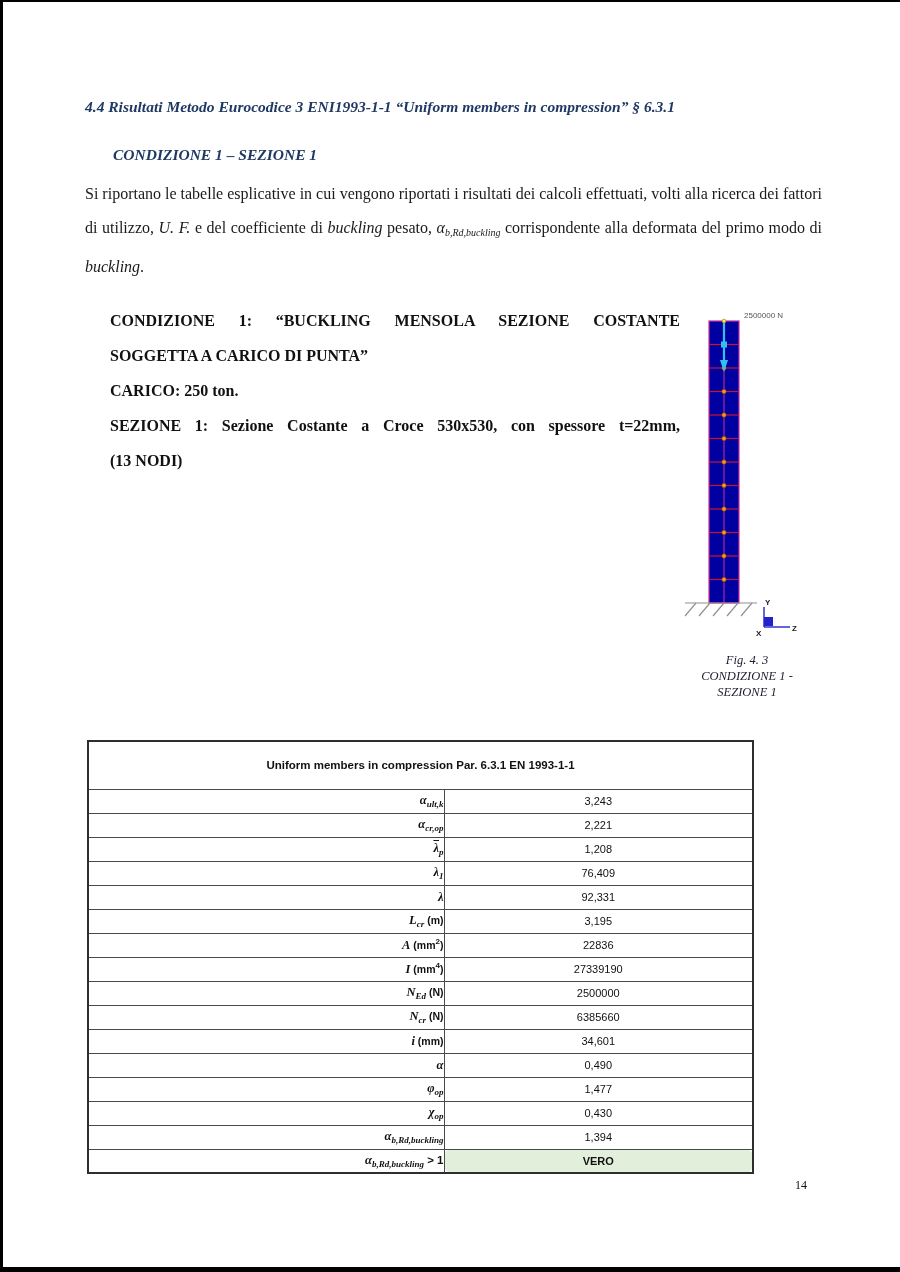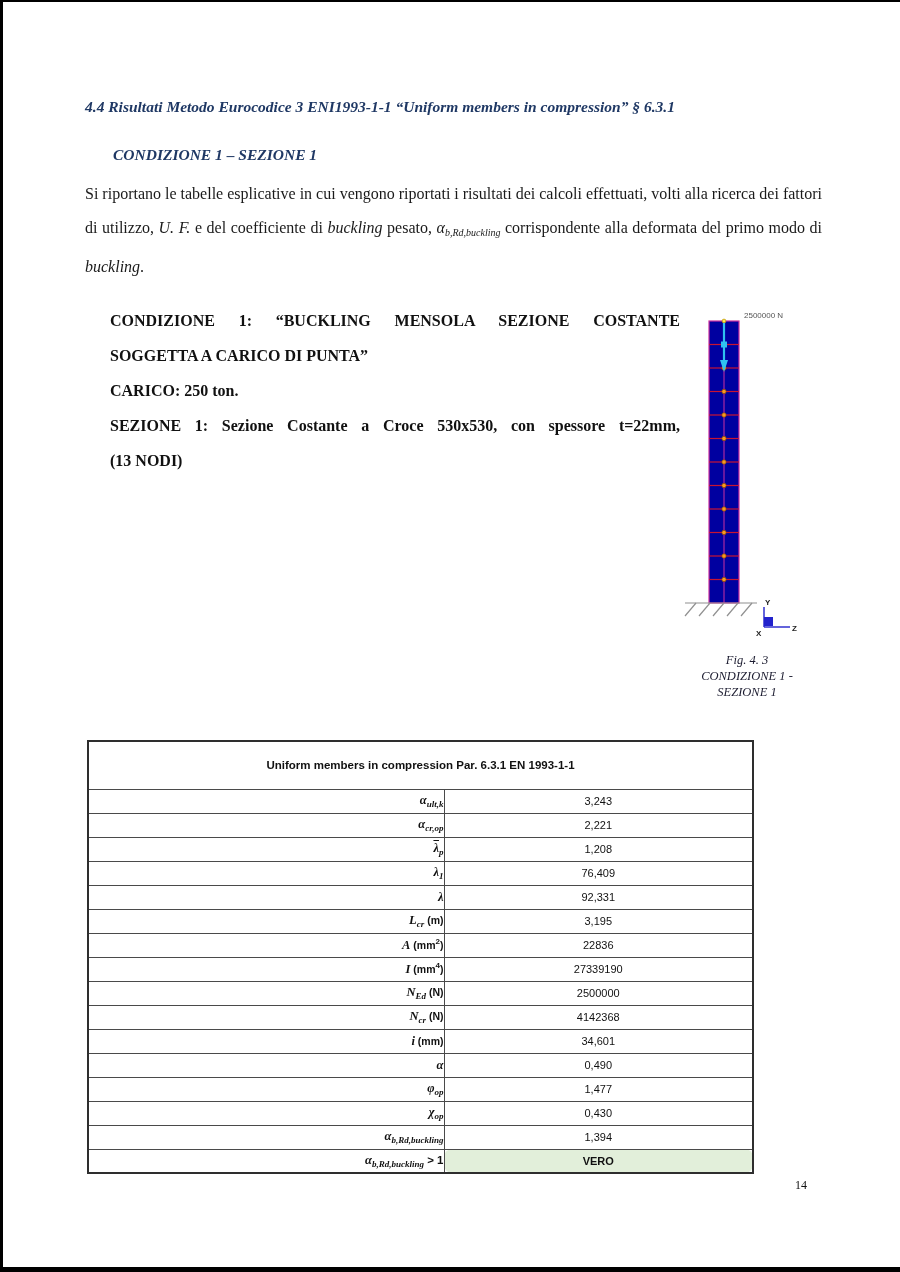--- a/index.html
+++ b/index.html
@@ -197,21 +197,21 @@
         <tr>
           <td class="lbl"><span class="sym">I</span><span class="unit"> (mm</span><sup class="unit">4</sup><span class="unit">)</span></td>
           <td class="val">27339190</td>
         </tr>
         <tr>
           <td class="lbl"><span class="sym">N</span><sub>Ed</sub><span class="unit"> (N)</span></td>
           <td class="val">2500000</td>
         </tr>
         <tr>
           <td class="lbl"><span class="sym">N</span><sub>cr</sub><span class="unit"> (N)</span></td>
-          <td class="val">4142368</td>
+          <td class="val">6385660</td>
         </tr>
         <tr>
           <td class="lbl"><span class="sym">i</span><span class="unit"> (mm)</span></td>
           <td class="val">34,601</td>
         </tr>
         <tr>
           <td class="lbl"><span class="sym">α</span></td>
           <td class="val">0,490</td>
         </tr>
         <tr>

